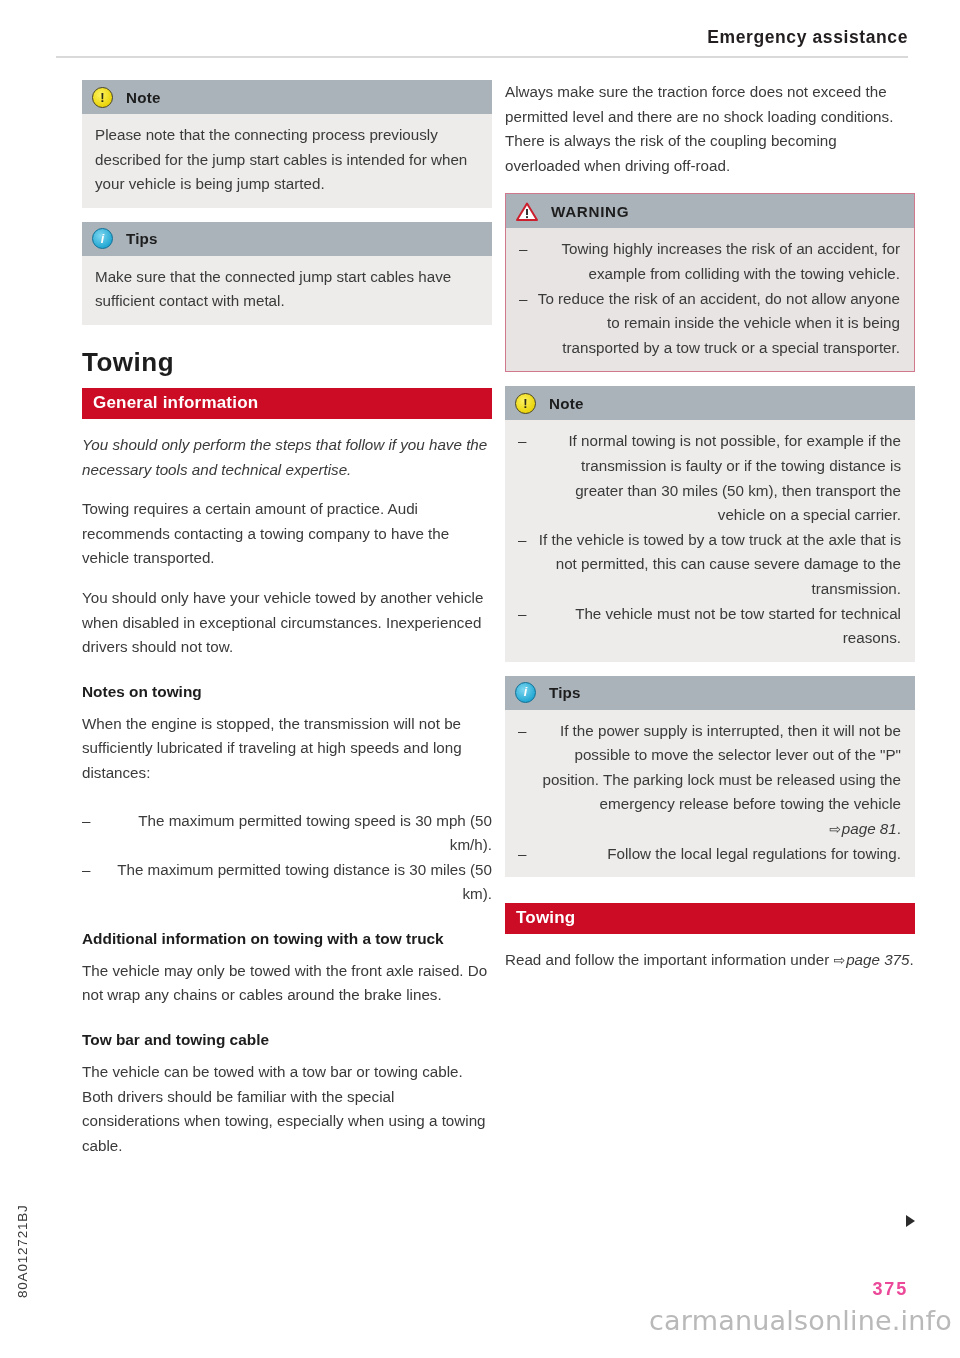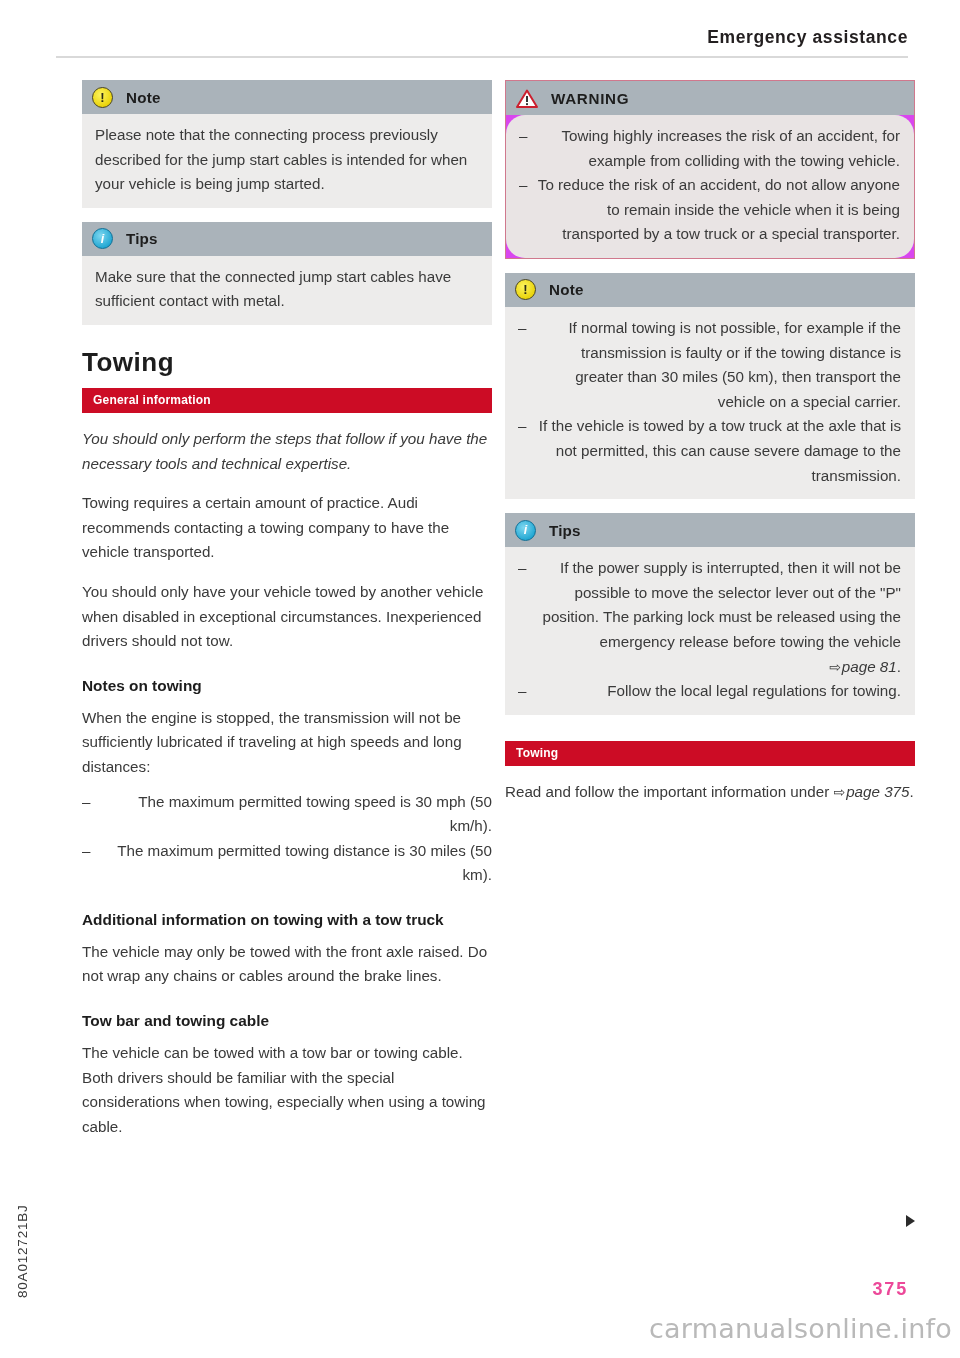--- a/index.html
+++ b/index.html
@@ -50,42 +50,42 @@
   .col-left  { left: 82px;  }
   .col-right { left: 505px; }
 
   p.body-text {
     margin: 0 0 15px 0;
     font-size: 15.2px;
     line-height: 24.6px;
     color: #3a3a3a;
   }
   p.body-text.italic { font-style: italic; }
-  p.body-text.tight  { margin-bottom: 10px; }
+  p.body-text.tight  { margin-bottom: 23px; }
 
   h2.section-title {
     margin: 22px 0 10px 0;
     font-size: 26px;
     font-weight: bold;
     letter-spacing: 0.5px;
     color: #1d1d1d;
   }
   h3.sub-head {
     margin: 20px 0 9px 0;
     font-size: 15.4px;
     font-weight: bold;
     line-height: 23px;
     color: #1d1d1d;
   }
 
   
   .red-bar {
     background: #cc0c25;
     color: #ffffff;
-    font-size: 12px;
+    font-size: 17px;
     font-weight: bold;
     padding: 5px 0 6px 11px;
     margin: 0 0 14px 0;
     letter-spacing: 0.2px;
   }
   .red-bar.spaced-top { margin-top: 26px; }
 
   
   ul.dash-list {
     list-style: none;
@@ -122,21 +122,20 @@
   }
   .callout-head .label {
     font-size: 15.2px;
     font-weight: bold;
     color: #1d1d1d;
     margin-left: 13px;
     letter-spacing: 0.2px;
   }
   .callout-body {
     padding: 9px 14px 11px 13px;
-    border-radius: 19px;
   }
   .callout-body p {
     margin: 0;
     font-size: 15.2px;
     line-height: 24.6px;
     color: #3a3a3a;
   }
   .callout-body ul.dash-list { margin-bottom: 0; }
 
   .callout.warning {
@@ -209,21 +208,21 @@
     right: 52px;
     bottom: 58px;
     font-size: 18px;
     font-weight: bold;
     letter-spacing: 1.8px;
     color: #ec4899;
   }
   .watermark {
     position: absolute;
     right: 8px;
-    bottom: 14px;
+    bottom: 22px;
     font-size: 27px;
     color: #b9b9b9;
     letter-spacing: 0.2px;
     font-family: "DejaVu Sans", sans-serif;
   }
   .continue-arrow {
     position: absolute;
     right: 45px;
     bottom: 131px;
     width: 0;
@@ -286,20 +285,21 @@
 
   <p class="body-text">The vehicle may only be towed with the front axle raised. Do not wrap any chains or cables around the brake lines.</p>
 
   <h3 class="sub-head">Tow bar and towing cable</h3>
 
   <p class="body-text">The vehicle can be towed with a tow bar or towing cable. Both drivers should be familiar with the special considerations when towing, especially when using a towing cable.</p>
 </div>
 
 <div class="column col-right">
 
+  <p class="body-text">Always make sure the traction force does not exceed the permitted level and there are no shock loading conditions. There is always the risk of the coupling becoming overloaded when driving off-road.</p>
 
 
   <div class="callout warning">
     <div class="callout-head">
       <svg class="icon-warning" viewBox="0 0 22 19">
         <polygon points="11,1.5 21,18 1,18" fill="#ffffff" stroke="#cc1f2e" stroke-width="2" stroke-linejoin="round"></polygon>
         <rect x="10.1" y="7" width="1.8" height="6" fill="#1d1d1d"></rect>
         <rect x="10.1" y="14.2" width="1.8" height="1.9" fill="#1d1d1d"></rect>
       </svg>
       <span class="label">WARNING</span>
@@ -314,20 +314,21 @@
 
   <div class="callout">
     <div class="callout-head">
       <span class="icon-note">!</span>
       <span class="label">Note</span>
     </div>
     <div class="callout-body">
       <ul class="dash-list">
         <li>If normal towing is not possible, for example if the transmission is faulty or if the towing distance is greater than 30 miles (50 km), then transport the vehicle on a special carrier.</li>
         <li>If the vehicle is towed by a tow truck at the axle that is not permitted, this can cause severe damage to the transmission.</li>
+        <li>The vehicle must not be tow started for technical reasons.</li>
       </ul>
     </div>
   </div>
 
   <div class="callout">
     <div class="callout-head">
       <span class="icon-tips">i</span>
       <span class="label">Tips</span>
     </div>
     <div class="callout-body">

